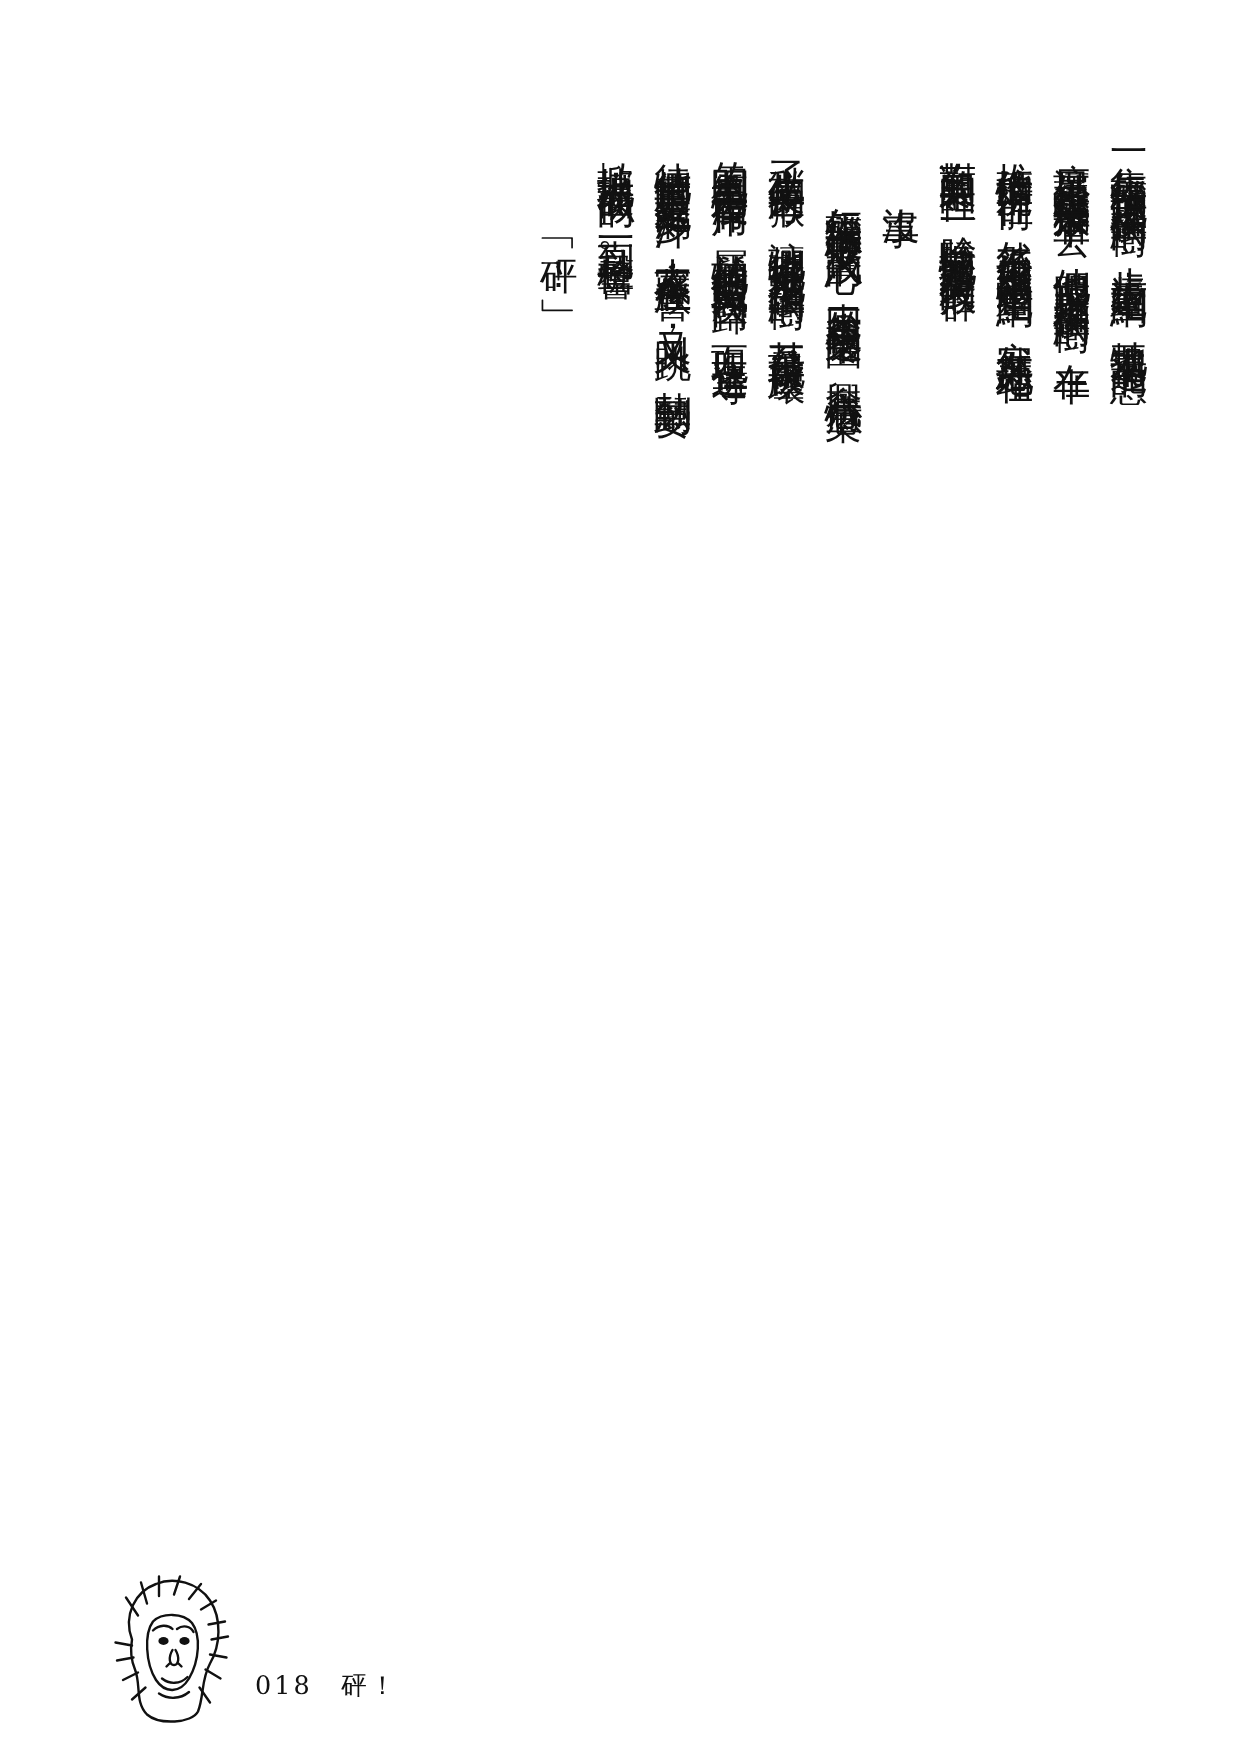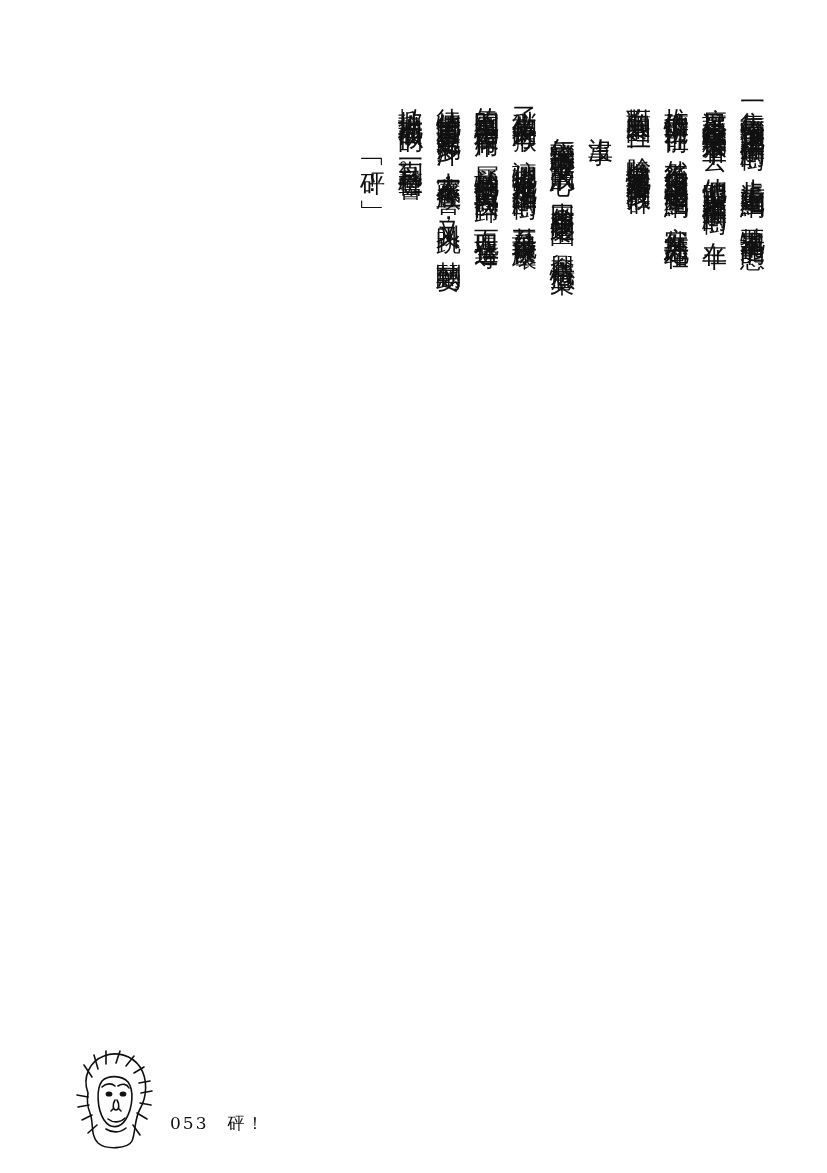--- a/index.html
+++ b/index.html
@@ -123,16 +123,16 @@
 
           <path d="M45 53 C42 58 43 63 46 63 C49 63 50 58 47 53"></path>
           <path d="M43 62 L41 64 M49 62 L51 64"></path>
 
           <path d="M38 72 C43 76 50 76 55 71"></path>
 
           <path d="M36 82 C42 86 50 86 56 81"></path>
         </g>
       </svg>
     </div>
-    <div class="folio">053　砰！</div>
+    <div class="folio">018　砰！</div>
   </div>
 
 </div>
 
 </body></html>

